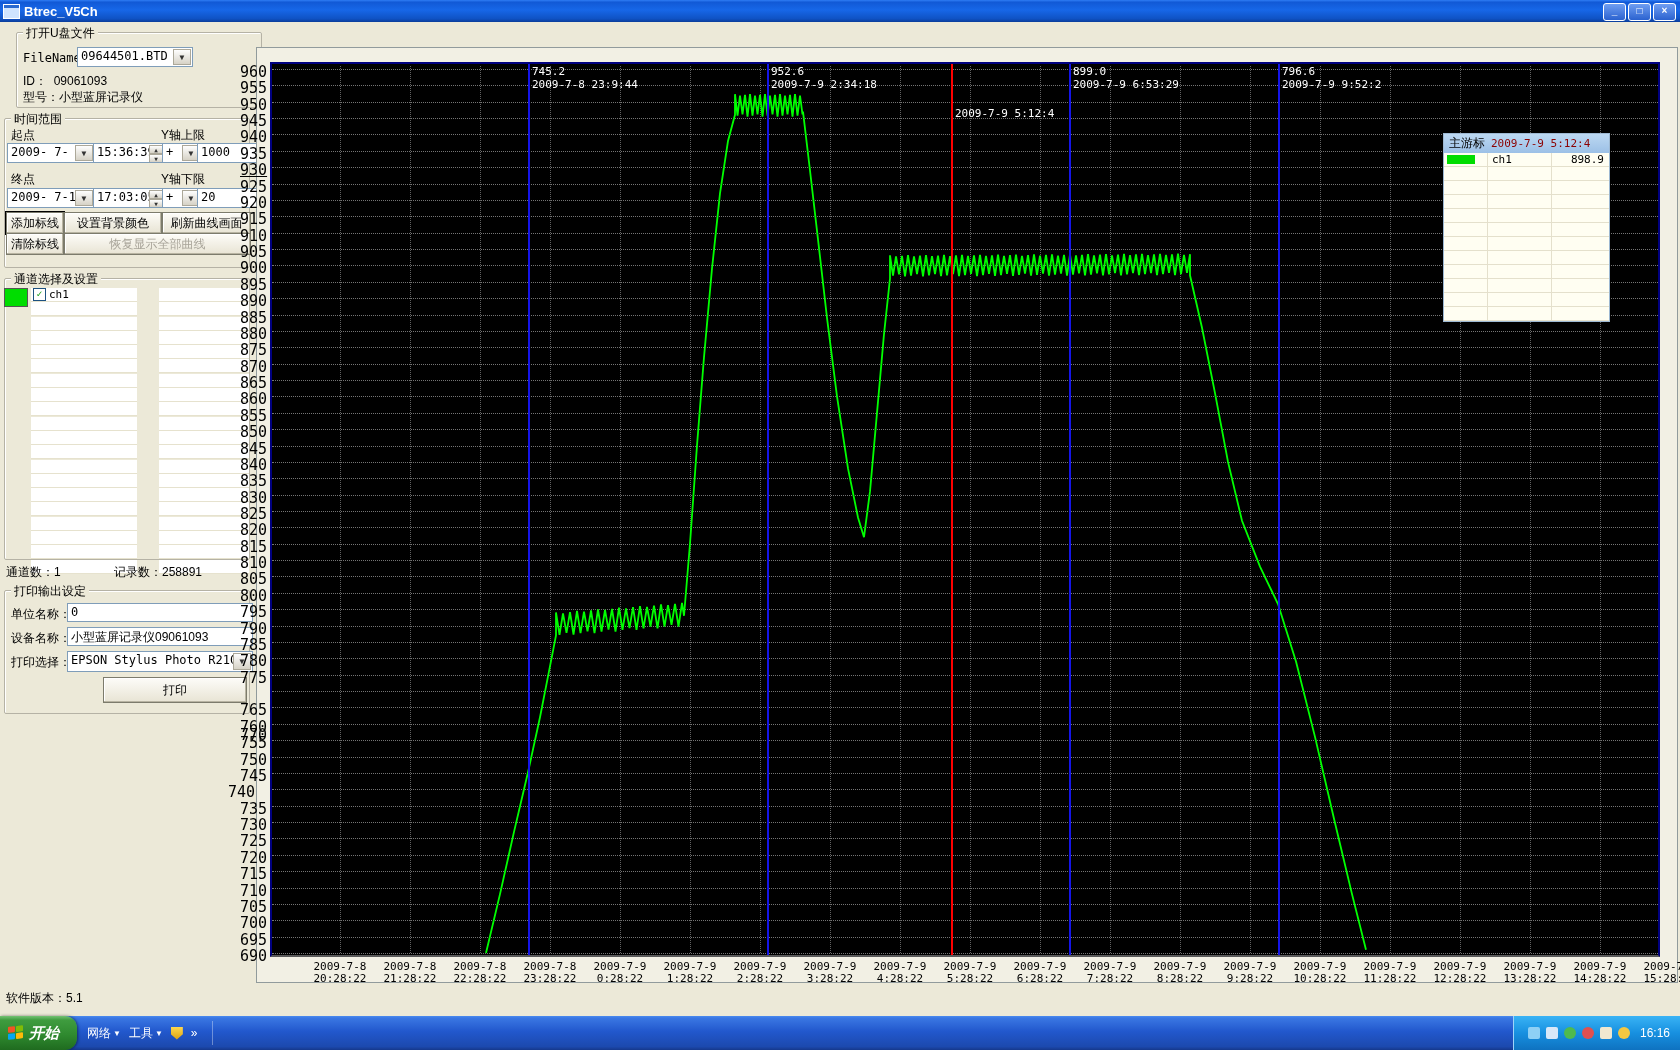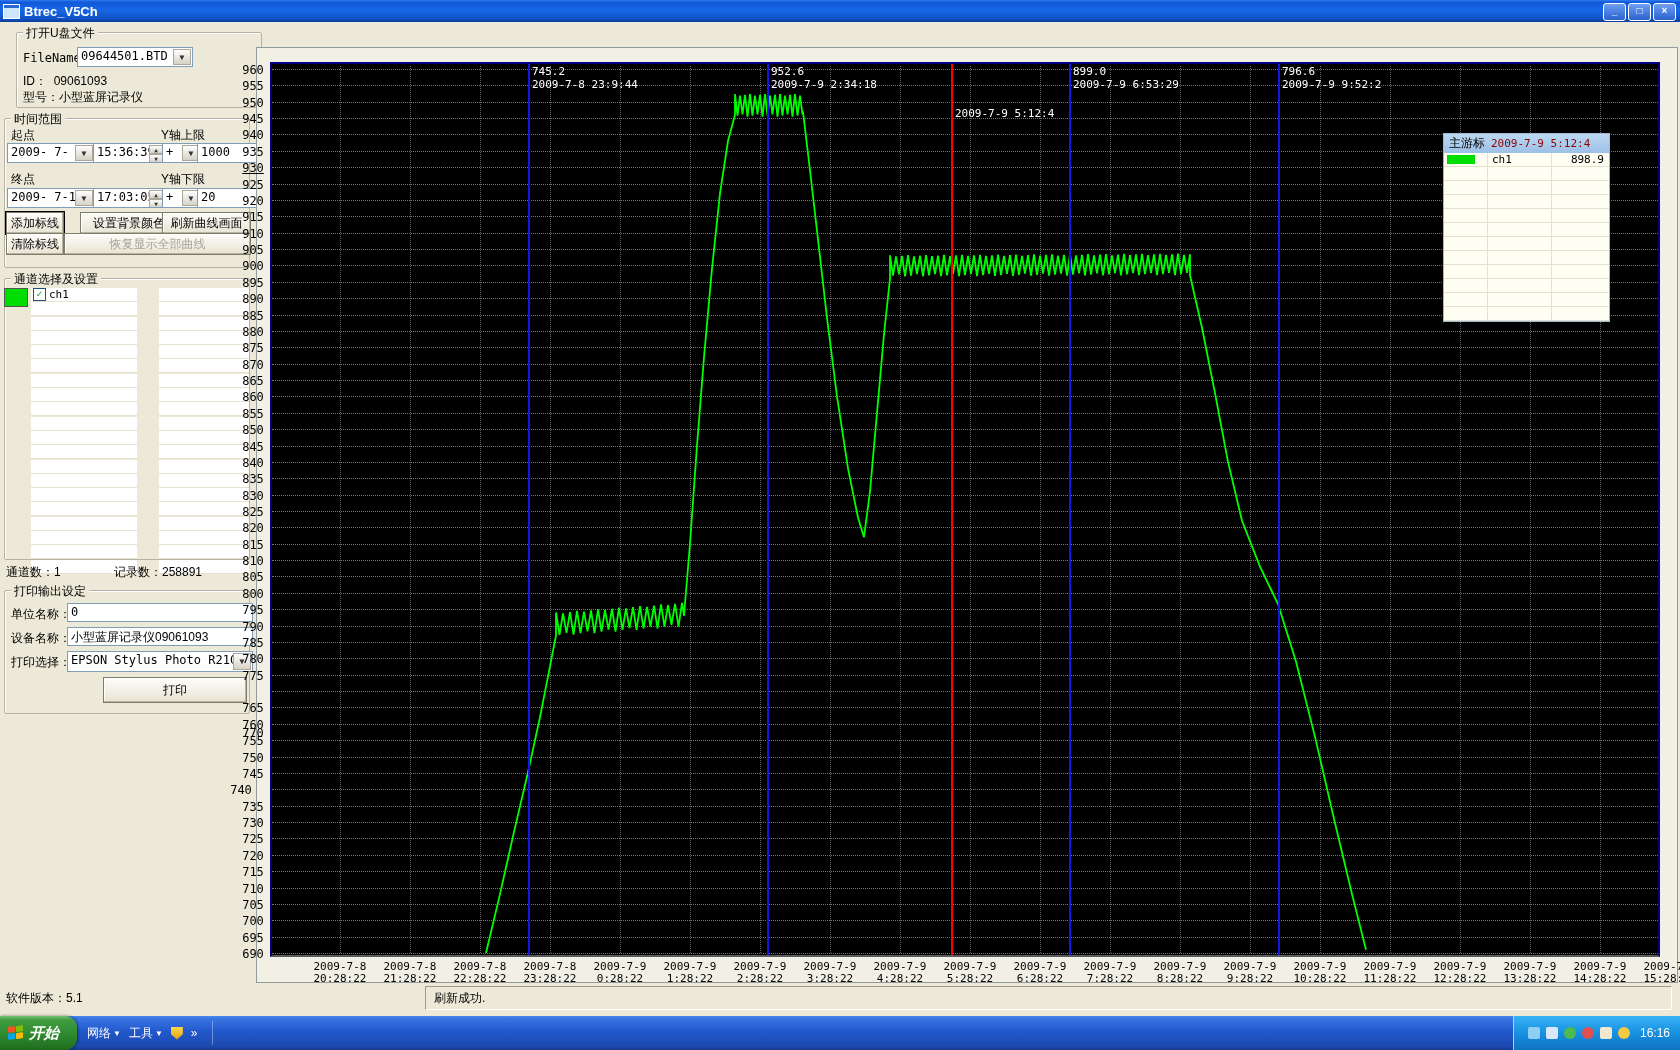--- a/index.html
+++ b/index.html
@@ -37,22 +37,22 @@
   .checkbox{width:11px;height:11px;border:1px solid #1c5180;background:#fff;font-size:10px;line-height:10px;
     text-align:center;color:#21a121;font-weight:bold;margin-left:2px;}
   
   .tabs{left:256px;top:26px;height:22px;display:flex;gap:2px;}
   .tab{padding:2px 10px 0 10px;border:1px solid #919b9c;border-bottom:none;border-radius:3px 3px 0 0;
     background:linear-gradient(180deg,#fff,#e8e4d4);font-size:12px;height:19px;margin-top:2px;}
   .tab.sel{background:#f4f2e8;height:22px;margin-top:0;font-weight:normal;z-index:3;}
   .page{left:256px;top:47px;width:1420px;height:934px;background:#f2f0e4;border:1px solid #919b9c;}
   .plot{left:270px;top:62px;width:1390px;height:895px;background:#000;border:2px solid #000080;
     border-bottom:2px solid #5a5a5a;box-sizing:border-box;}
-  .ylabel{position:absolute;width:26px;text-align:center;font-family:"DejaVu Sans Mono",monospace;
-    font-size:12px;color:#000;}
+  .ylabel{position:absolute;width:26px;text-align:left;font-family:"DejaVu Sans Mono",monospace;
+    font-size:15px;color:#000;}
   .xlabel{position:absolute;width:70px;text-align:center;font-family:"DejaVu Sans Mono",monospace;
     font-size:11px;line-height:12px;color:#000;}
   .hgrid{position:absolute;height:0;border-top:1px dotted rgba(214,214,214,.55);}
   .vgrid{position:absolute;width:0;border-left:1px dotted rgba(214,214,214,.45);}
   .cursor-line{position:absolute;width:2px;top:64px;height:891px;z-index:4;}
   .annot{position:absolute;color:#fff;font-family:"DejaVu Sans Mono",monospace;font-size:11px;
     line-height:13px;white-space:pre;z-index:5;}
   
   .legendbox{left:1443px;top:133px;width:165px;z-index:8;border:1px solid #9db8d2;}
   .legend-head{height:19px;background:linear-gradient(180deg,#bcd8f2,#9cc0e6);display:flex;align-items:center;
@@ -152,21 +152,21 @@
           <div>▼</div>
         </div>
     </div>
     <div class="field" style="left:157px;top:69px;width:32px;height:16px;">
       <span>+</span><div class="combo-arrow">▼</div>
     </div>
     <div class="field" style="left:192px;top:69px;width:52px;height:16px;">
       <span>20</span>
     </div>
     <div class="xp-button focus" style="left:1px;top:93px;width:56px;height:20px;">添加标线</div>
-    <div class="xp-button" style="left:59px;top:93px;width:96px;height:20px;margin-left:16px;">设置背景颜色</div>
+    <div class="xp-button" style="left:59px;top:93px;width:96px;height:20px;">设置背景颜色</div>
     <div class="xp-button" style="left:157px;top:93px;width:87px;height:20px;">刷新曲线画面</div>
     <div class="xp-button" style="left:1px;top:114px;width:56px;height:20px;">清除标线</div>
     <div class="xp-button disabled" style="left:59px;top:114px;width:185px;height:20px;">恢复显示全部曲线</div>
   </div>
 
   <div class="abs groupbox" style="left:4px;top:278px;width:244px;height:280px;">
     <div class="gb-title">通道选择及设置</div>
     <div class="abs" id="channel-swatch" style="left: -1px; top: 9px; width: 22px; height: 17px; border: 1px solid rgb(85, 85, 85); background: rgb(0, 221, 0);"></div>
     <div class="list-col" id="channel-list-left" style="left:26px;top:9px;width:106px;height:264px;">
         <div class="list-row checkrow">
@@ -536,23 +536,20 @@
           <div class="lg-c3"></div>
         </div>
         <div class="legend-row">
           <div class="lg-c1"></div>
           <div class="lg-c2"></div>
           <div class="lg-c3"></div>
         </div>
       </div>
   </div>
 
-  <div class="abs statusbar">
-    <span>刷新成功.</span>
-  </div>
 
   <div class="abs taskbar">
     <div class="startbtn">
       <div class="flag">
         <div style="background:#f35325"></div>
           <div style="background:#81bc06"></div>
         <div style="background:#05a6f0"></div>
           <div style="background:#ffba08"></div>
       </div>
       <span>开始</span>

